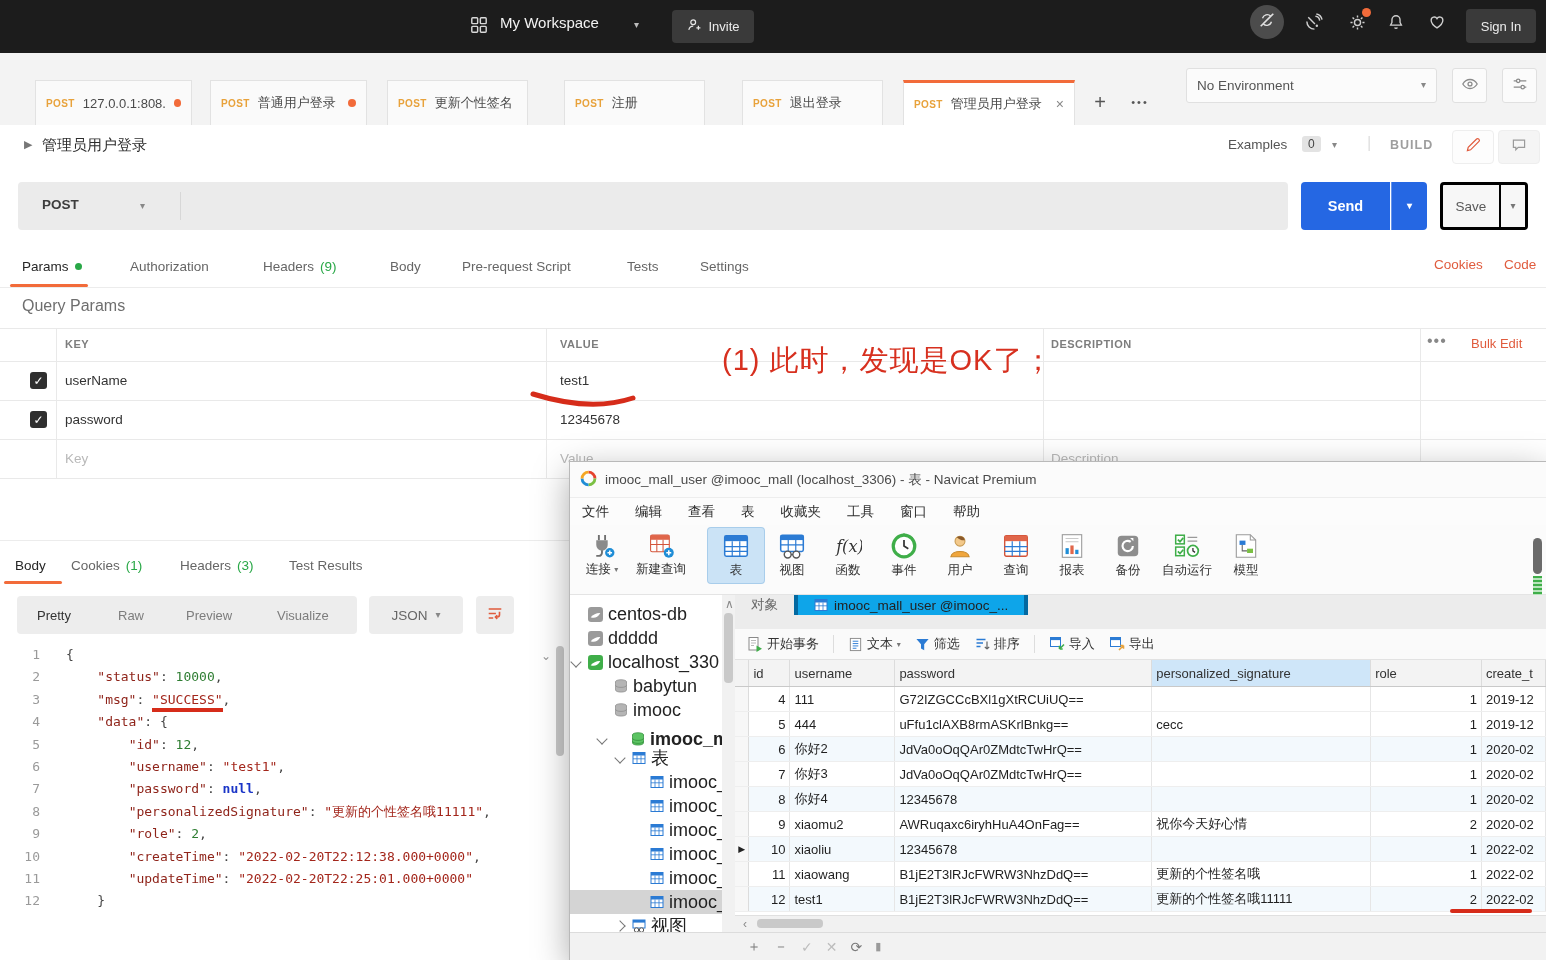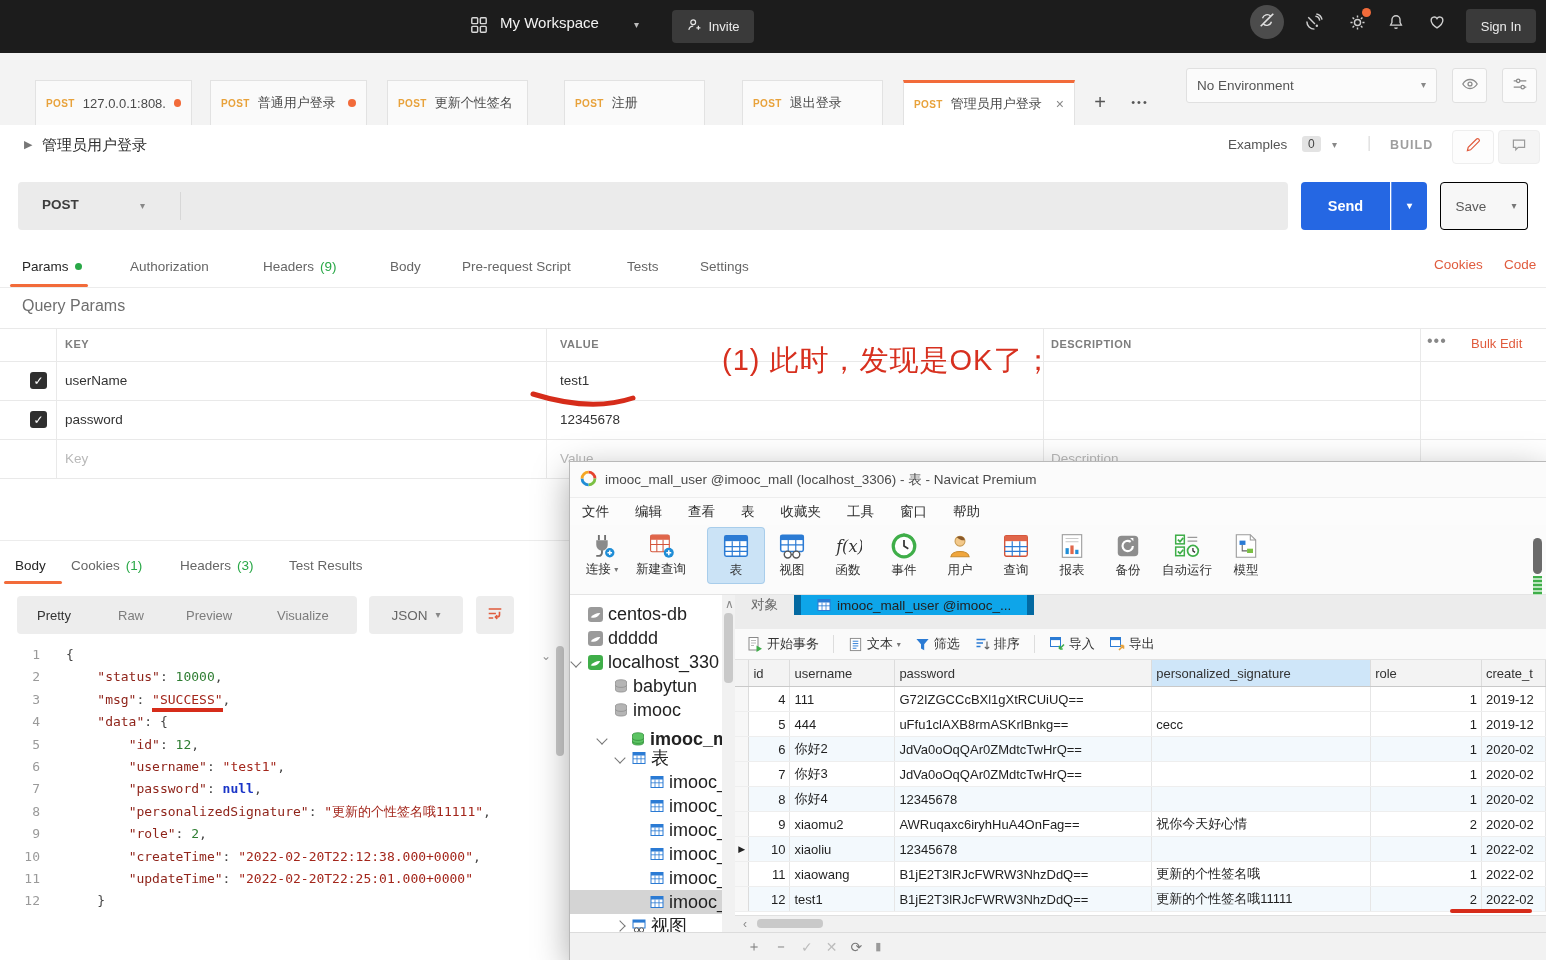--- a/index.html
+++ b/index.html
@@ -19,21 +19,21 @@
   .pm-tab.active{background:#fff;border-top:3px solid #f26b3a;}
   .pm-method{color:#e8a23b;font-weight:bold;font-size:10px;letter-spacing:.4px;}
   .pm-dot{width:8px;height:8px;border-radius:50%;background:#f26b3a;margin-left:auto;}
   .pm-close{color:#888;font-size:14px;margin-left:auto;}
   .envbox{background:#fbfbfb;border:1px solid #e0e0e0;border-radius:3px;display:flex;align-items:center;box-sizing:border-box;color:#555;font-size:13.5px;}
   
   #titlerow{left:0;top:125px;width:1546px;height:43px;background:#fff;border-bottom:1px solid #ececec;}
   #urlrow{left:0;top:168px;width:1546px;height:77px;background:#fff;}
   .urlfield{background:#ebebeb;border-radius:4px;}
   .btn-send{background:#2567e3;color:#fff;font-size:14.5px;font-weight:bold;display:flex;align-items:center;justify-content:center;border-radius:4px 0 0 4px;}
-  .btn-save{background:#f7f7f7;border:1px solid #000000;color:#5a5a5a;font-size:13.5px;display:flex;align-items:center;justify-content:center;box-sizing:border-box;}
+  .btn-save{background:#f7f7f7;border:3px solid #000000;color:#5a5a5a;font-size:13.5px;display:flex;align-items:center;justify-content:center;box-sizing:border-box;}
   
   #reqtabs{left:0;top:245px;width:1546px;height:42px;background:#fff;border-bottom:1px solid #ececec;}
   .rtab{position:absolute;top:0;height:42px;display:flex;align-items:center;gap:6px;font-size:13.5px;color:#666;}
   .rtab.active{color:#262626;}
   .grn{color:#29a847;}
   .underline-orange{position:absolute;height:3px;background:#f26b3a;border-radius:2px;}
   .lnk{color:#e05b3d;font-size:13.5px;}
   .pth{font-size:11px;font-weight:bold;color:#7d7d7d;letter-spacing:.5px;}
   .ptcell{font-size:13.5px;color:#333;}
   .ph{color:#b9b9b9;}
@@ -57,21 +57,21 @@
   #nv-menu{left:0;top:36px;width:1020px;height:27px;display:flex;align-items:center;gap:26px;padding-left:12px;box-sizing:border-box;font-size:13.5px;color:#2e2e2e;background:#fcfcfc;}
   #nv-toolbar{left:0;top:63px;width:976px;height:70px;background:#fbfbfb;border-bottom:1px solid #e4e4e4;display:flex;align-items:flex-start;padding:3px 0 0 4px;box-sizing:border-box;}
   .nvtool{display:flex;flex-direction:column;align-items:center;gap:2px;padding:4px 6px;border-radius:3px;font-size:12.5px;color:#333;min-width:44px;}
   .nvtool.active{background:#cbe3f6;box-shadow:0 0 0 1px #a8cdeb;}
   #nv-tree{left:0;top:133px;width:165px;height:349px;background:#fff;border-right:1px solid #dcdcdc;overflow:hidden;}
   .trow{position:absolute;left:0;width:165px;height:24px;display:flex;align-items:center;gap:5px;font-size:18px;color:#222;}
   .trow.selected{background:#d4d4d4;}
   .chev{width:7px;height:7px;border-right:1.6px solid #777;border-bottom:1.6px solid #777;display:inline-block;}
   .chev.open{transform:rotate(45deg);} .chev.closed{transform:rotate(-45deg);}
   #nv-objtabs{left:165px;top:133px;width:811px;height:34px;background:#ececec;border-bottom:1px solid #d8d8d8;display:flex;}
-  .objtab{height:20px;display:flex;align-items:center;gap:6px;padding:0 16px;font-size:13.5px;color:#666;border-right:7px solid #0369a1;box-sizing:border-box;}
+  .objtab{height:20px;display:flex;align-items:center;gap:6px;padding:0 16px;font-size:13.5px;color:#666;border-right:4px solid #0369a1;box-sizing:border-box;}
   .objtab.active{background:#0ea5e9;color:#222;}
   #nv-gridtb{left:165px;top:167px;width:811px;height:31px;background:#fafafa;border-bottom:1px solid #e2e2e2;display:flex;align-items:center;gap:6px;padding-left:8px;box-sizing:border-box;font-size:13px;color:#333;}
   .gtbi{display:flex;align-items:center;gap:4px;padding:0 4px;}
   .vsep{width:1px;height:18px;background:#ddd;margin:0 4px;}
   table.nvgrid{border-collapse:collapse;table-layout:fixed;font-size:13px;color:#1f1f1f;}
   table.nvgrid th{background:#f3f3f3;font-weight:normal;text-align:left;color:#333;border-right:1px solid #dcdcdc;border-bottom:1px solid #c9c9c9;padding:4px 4px;height:18px;overflow:hidden;white-space:nowrap;}
   table.nvgrid th.selcol{background:#cfe6f9;}
   table.nvgrid td{border-right:1px solid #e6e6e6;border-bottom:1px solid #eee;padding:3px 4px;height:18px;overflow:hidden;white-space:nowrap;}
   tr.tint td{background:#f3f9fd;}
   .ralign{text-align:right;}

